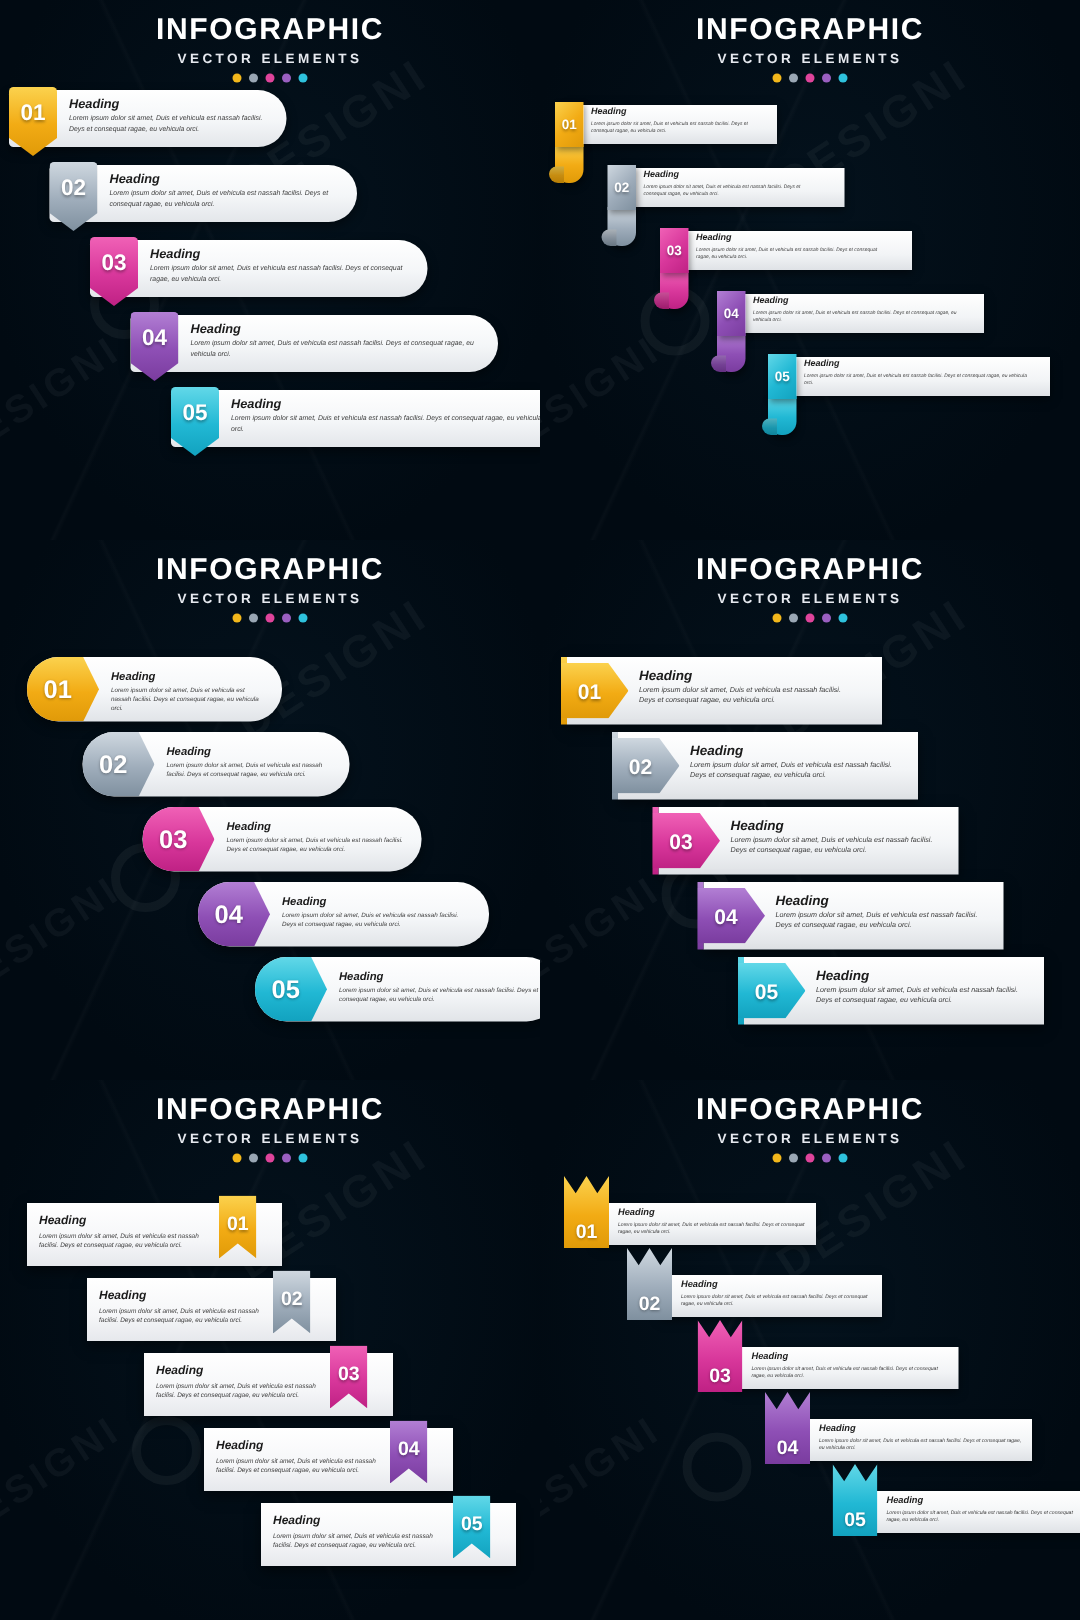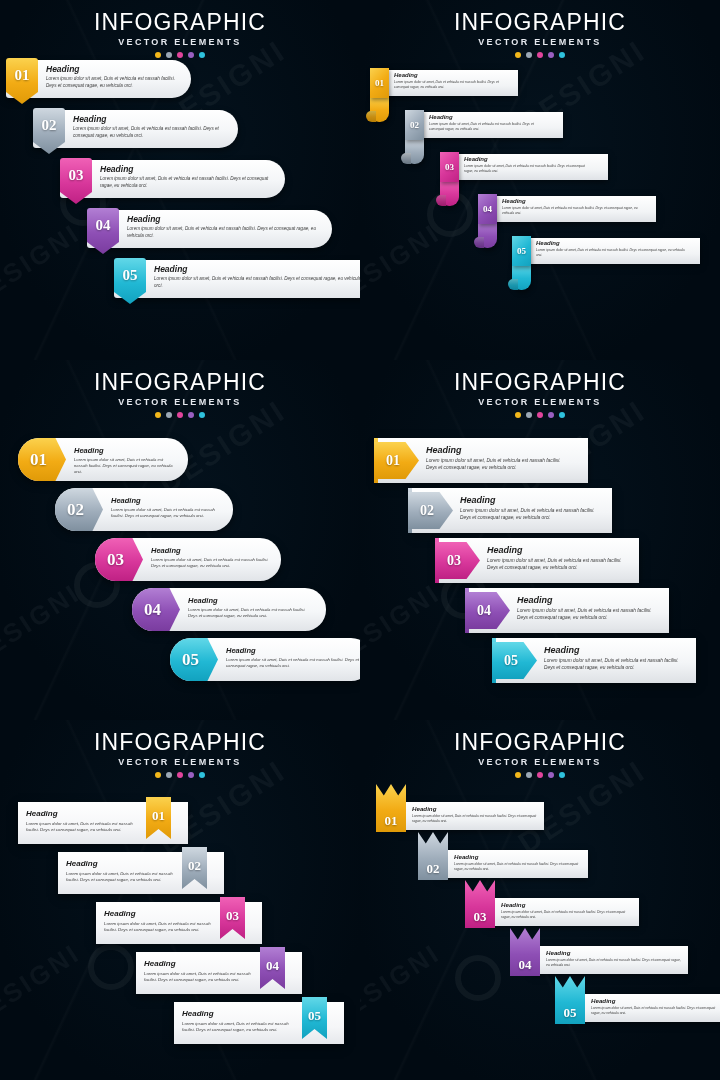--- a/index.html
+++ b/index.html
@@ -44,40 +44,40 @@
   .wm.a{ left: 150px; top: 70px; }
   .wm.b{ left: -40px; top: 250px; font-size:26px;}
   .wmring{
     position:absolute; width:46px; height:46px; border-radius:50%;
     border:6px solid rgba(255,255,255,.05);
     pointer-events:none;
   }
   
   .head { position:absolute; left:0; right:0; top:10px; text-align:center; z-index:4;}
   .head h1{
-    font-size:23px; font-weight:400; color:#fff; letter-spacing:1.1px;
+    font-size:20px; font-weight:700; color:#fff; letter-spacing:1.1px;
     line-height:1.05;
   }
   .head h2{
     font-size:9px; font-weight:700; color:#e6e9ef; letter-spacing:2.3px;
     margin-top:3px;
   }
   .dots{ margin-top:5px; display:flex; gap:5px; justify-content:center; }
   .dot{ width:6px; height:6px; border-radius:50%; }
   
   .hd{
     font-style: italic; font-weight:700; color:#1b1b1b;
     font-family:"Liberation Sans", sans-serif;
   }
   .bd{
     font-style: italic; color:#3c3c3c; line-height:1.45;
     font-family:"Liberation Sans", sans-serif;
   }
   .num{
-    color:#fff; font-weight:700; font-family:Liberation Serif, serif;
+    color:#fff; font-weight:700; font-family:Liberation Sans, sans-serif;
     text-shadow: 0 1px 2px rgba(0,0,0,.35);
     line-height:1;
   }
   .rows{ position:absolute; left:0; top:60px; width:360px; height:300px; z-index:3;}
   .row{ position:absolute; }
 
   
   .p1 .card{
     position:absolute; left:0; top:0; height:38px;
     background: linear-gradient(180deg,#ffffff 0%,#f4f6f8 55%,#e3e6ea 100%);

